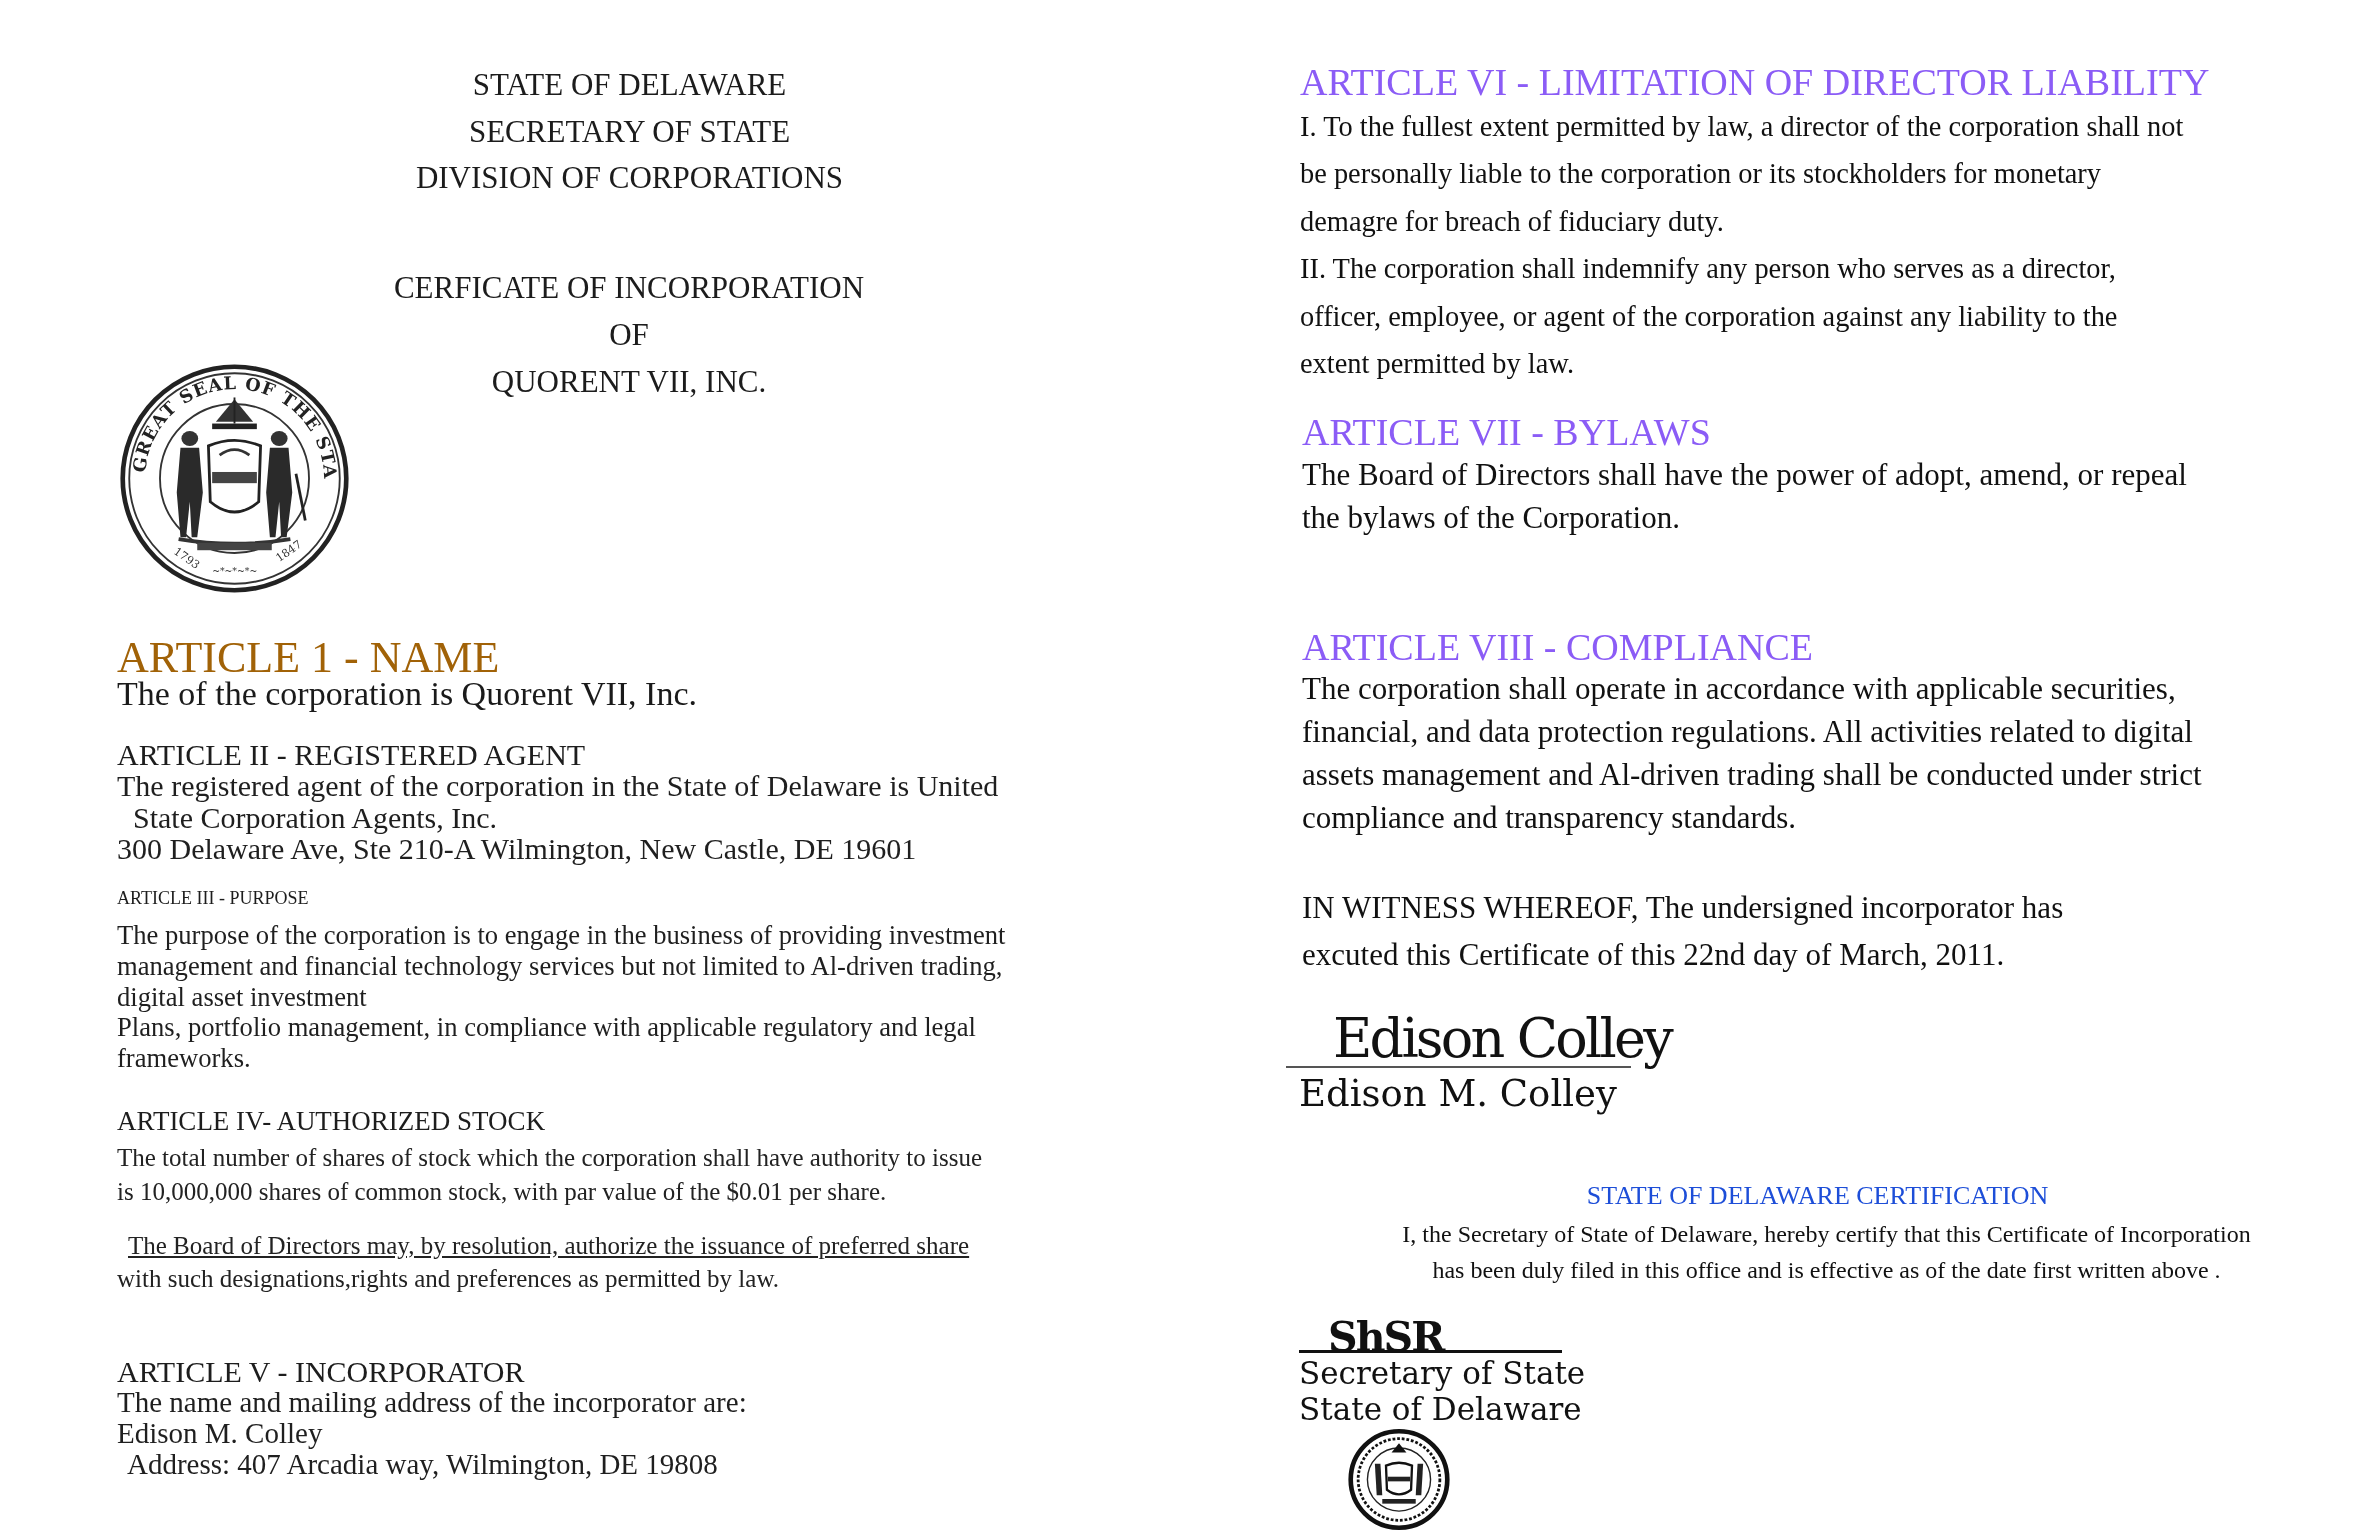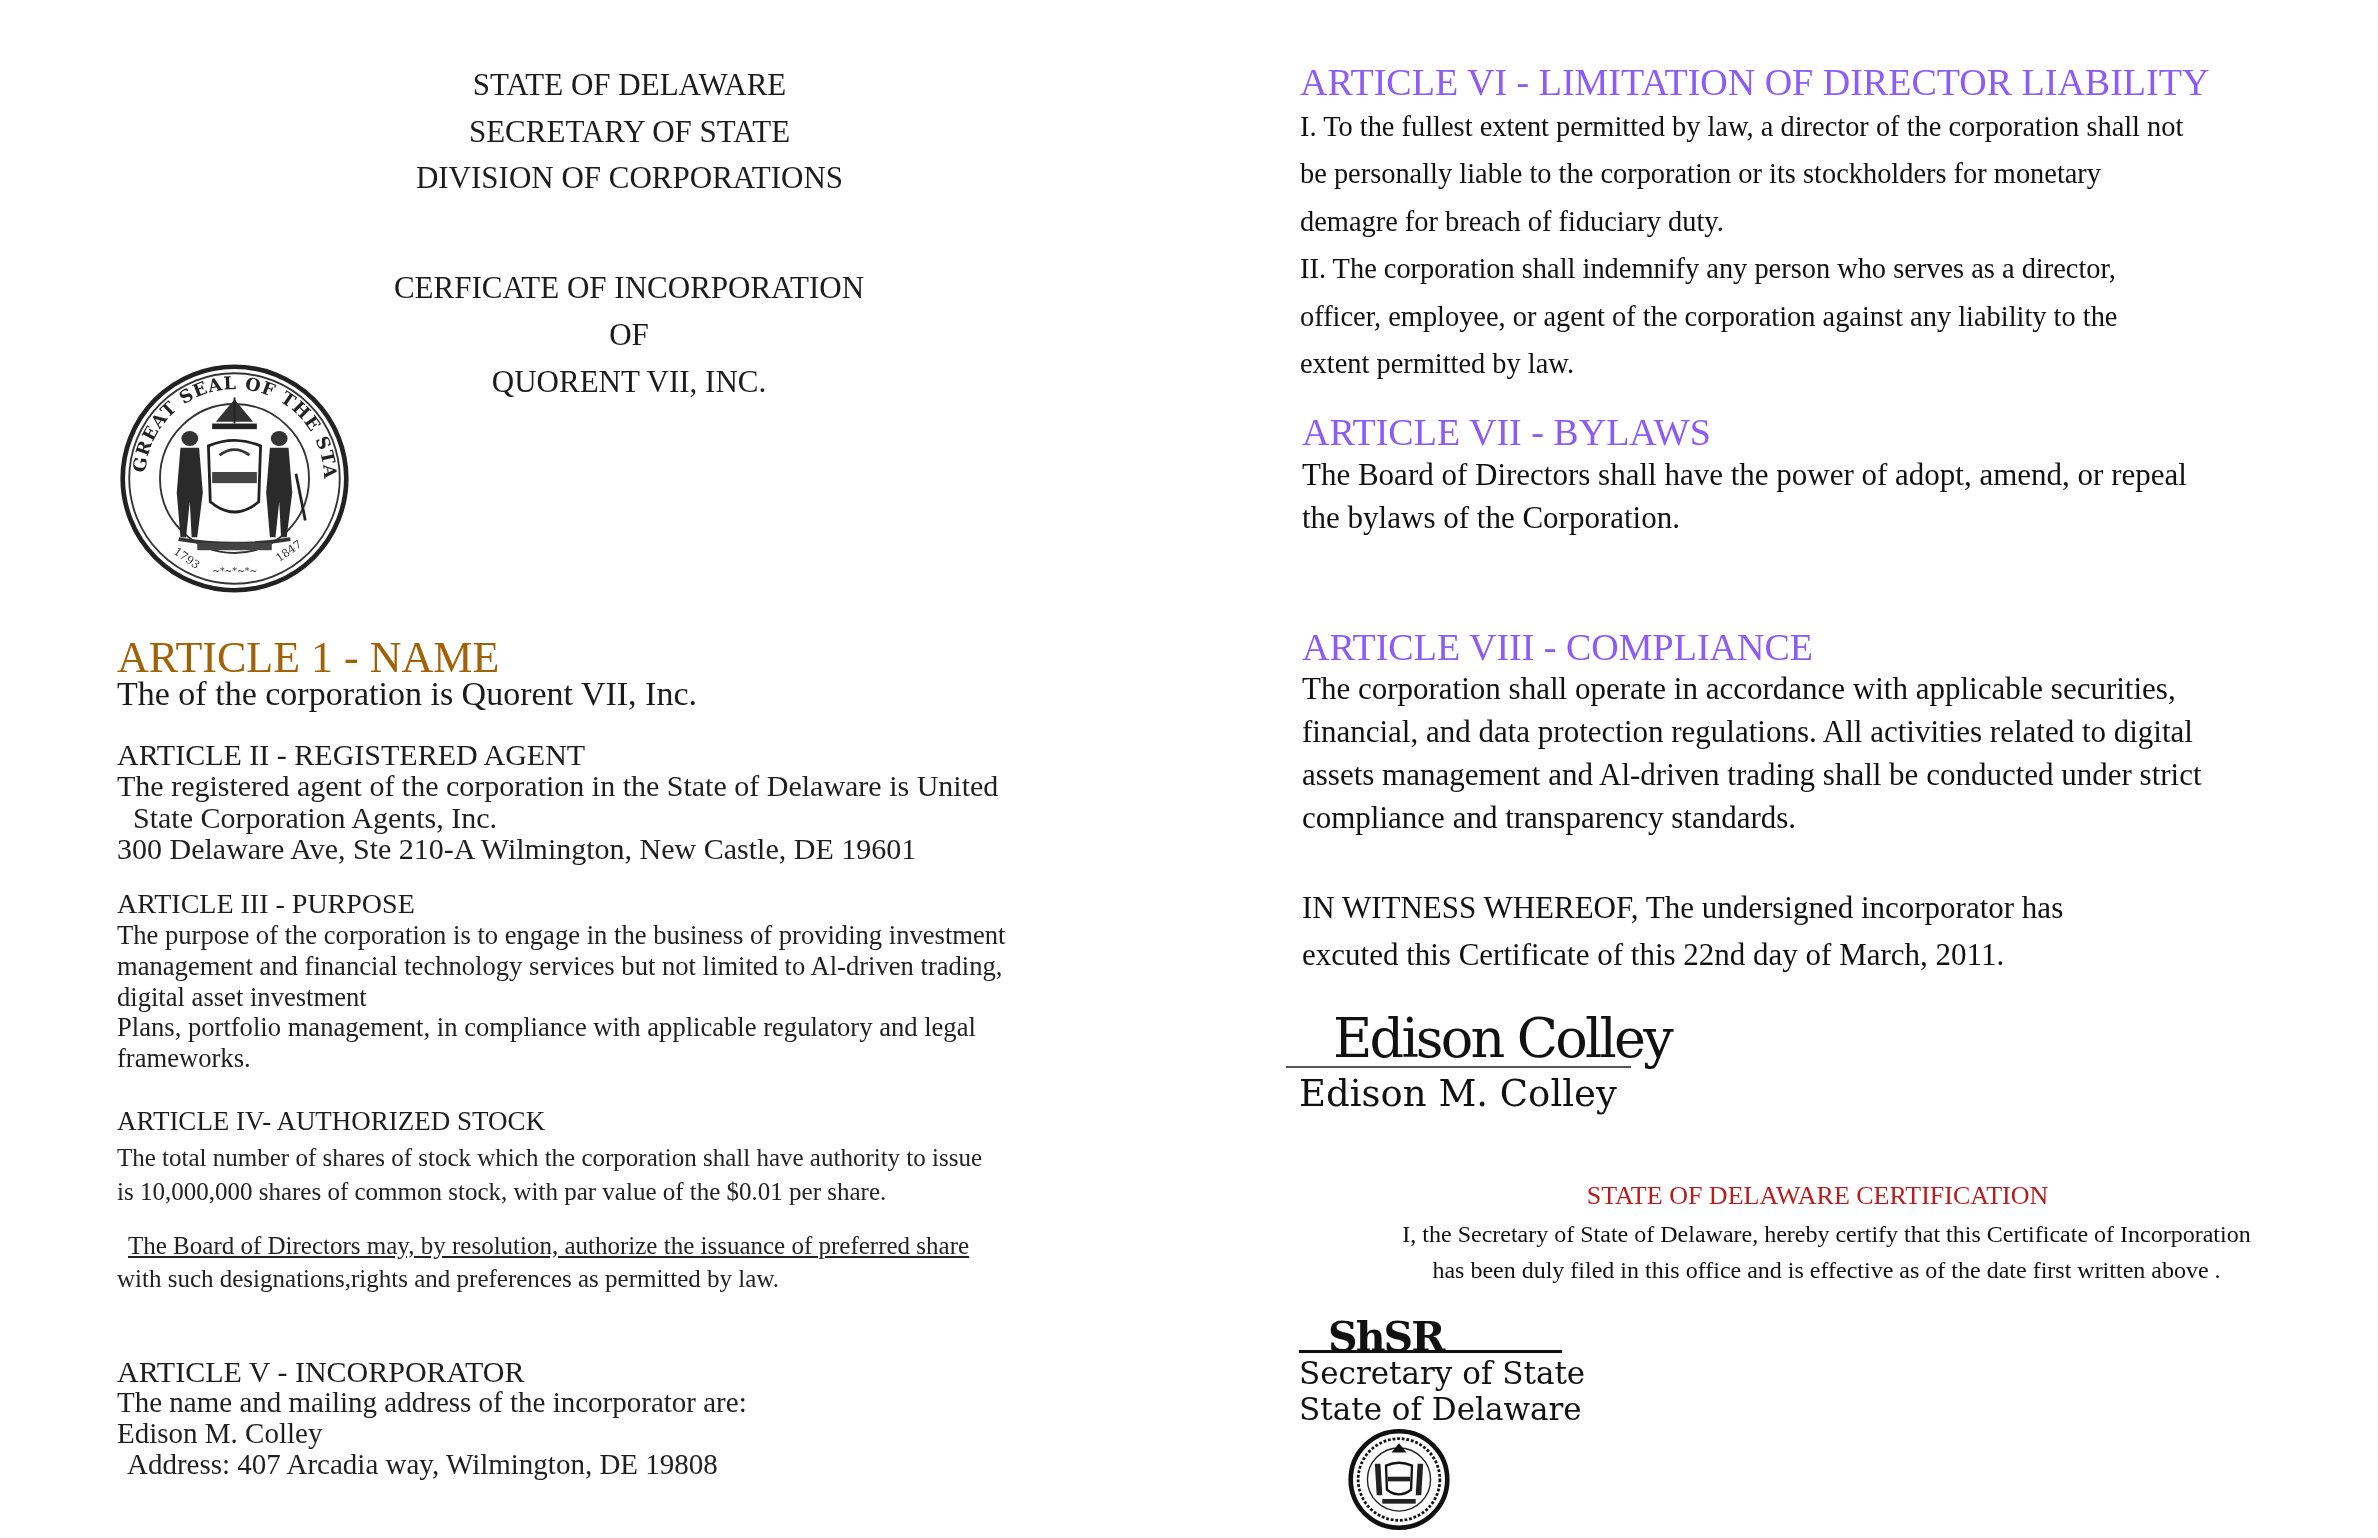--- a/index.html
+++ b/index.html
@@ -18,21 +18,21 @@
   .l-body { font-size: 34px; color: #1a1a1a; line-height: 32px; }
   .l-small-head { font-size: 30px; color: #1d1d1d; }
   .l-small { font-size: 26.6px; color: #1f1f1f; line-height: 31px; }
   .l-tiny { font-size: 25px; color: #222; line-height: 34px; }
 
   
   .r-head { font-size: 38px; color: #8b5cf6; }
   .r-body { font-size: 28.4px; color: #111; line-height: 48px; }
   .r-body2 { font-size: 31px; color: #111; line-height: 43px; }
   .r-body3 { font-size: 31px; color: #111; line-height: 48px; }
-  .cert-head { font-size: 26px; color: #b91c1c; }
+  .cert-head { font-size: 26px; color: #1d4ed8; }
   .cert-body { font-size: 24px; color: #111; line-height: 36px; }
   .sig-name { font-family: "DejaVu Serif", serif; font-size: 37px; color: #111; }
   .sec-name { font-family: "DejaVu Serif", serif; font-size: 31px; color: #111; line-height: 35px; }
 
   .sig-line { position: absolute; height: 1.9px; background: #555; }
   .sig-line.dark { background: #111; height: 2.8px; }
   .signature { position: absolute; font-family: "DejaVu Serif", serif; color: #111; text-align: center; }
 </style>
 </head>
 <body>
@@ -87,21 +87,21 @@
 </div>
 
 <div>
   <div class="abs l-small-head" style="left:117px; top:738px;">ARTICLE II - REGISTERED AGENT</div>
   <div class="abs l-small" style="left:117px; top:770px; font-size:30px;">The registered agent of the corporation in the State of Delaware is United</div>
   <div class="abs l-small" style="left:133px; top:802px; font-size:30px;">State Corporation Agents, Inc.</div>
   <div class="abs l-small" style="left:117px; top:833px; font-size:30px;">300 Delaware Ave, Ste 210-A Wilmington, New Castle, DE 19601</div>
 </div>
 
 <div>
-  <div class="abs l-small-head" style="left:117px; top:888px; font-size:28px;">ARTICLE III - PURPOSE</div>
+  <div class="abs l-small-head" style="left:117px; top:888px; font-size:18px;">ARTICLE III - PURPOSE</div>
   <div class="abs l-small" style="left:117px; top:920px;">The purpose of the corporation is to engage in the business of providing investment</div>
   <div class="abs l-small" style="left:117px; top:951px;">management and financial technology services but not limited to Al-driven trading,</div>
   <div class="abs l-small" style="left:117px; top:982px;">digital asset investment</div>
   <div class="abs l-small" style="left:117px; top:1012px;">Plans, portfolio management, in compliance with applicable regulatory and legal</div>
   <div class="abs l-small" style="left:117px; top:1043px;">frameworks.</div>
 </div>
 
 <div>
   <div class="abs l-small-head" style="left:117px; top:1106px; font-size:27px;">ARTICLE IV- AUTHORIZED STOCK</div>
   <div class="abs l-tiny" style="left:117px; top:1141px;">The total number of shares of stock which the corporation shall have authority to issue</div>

